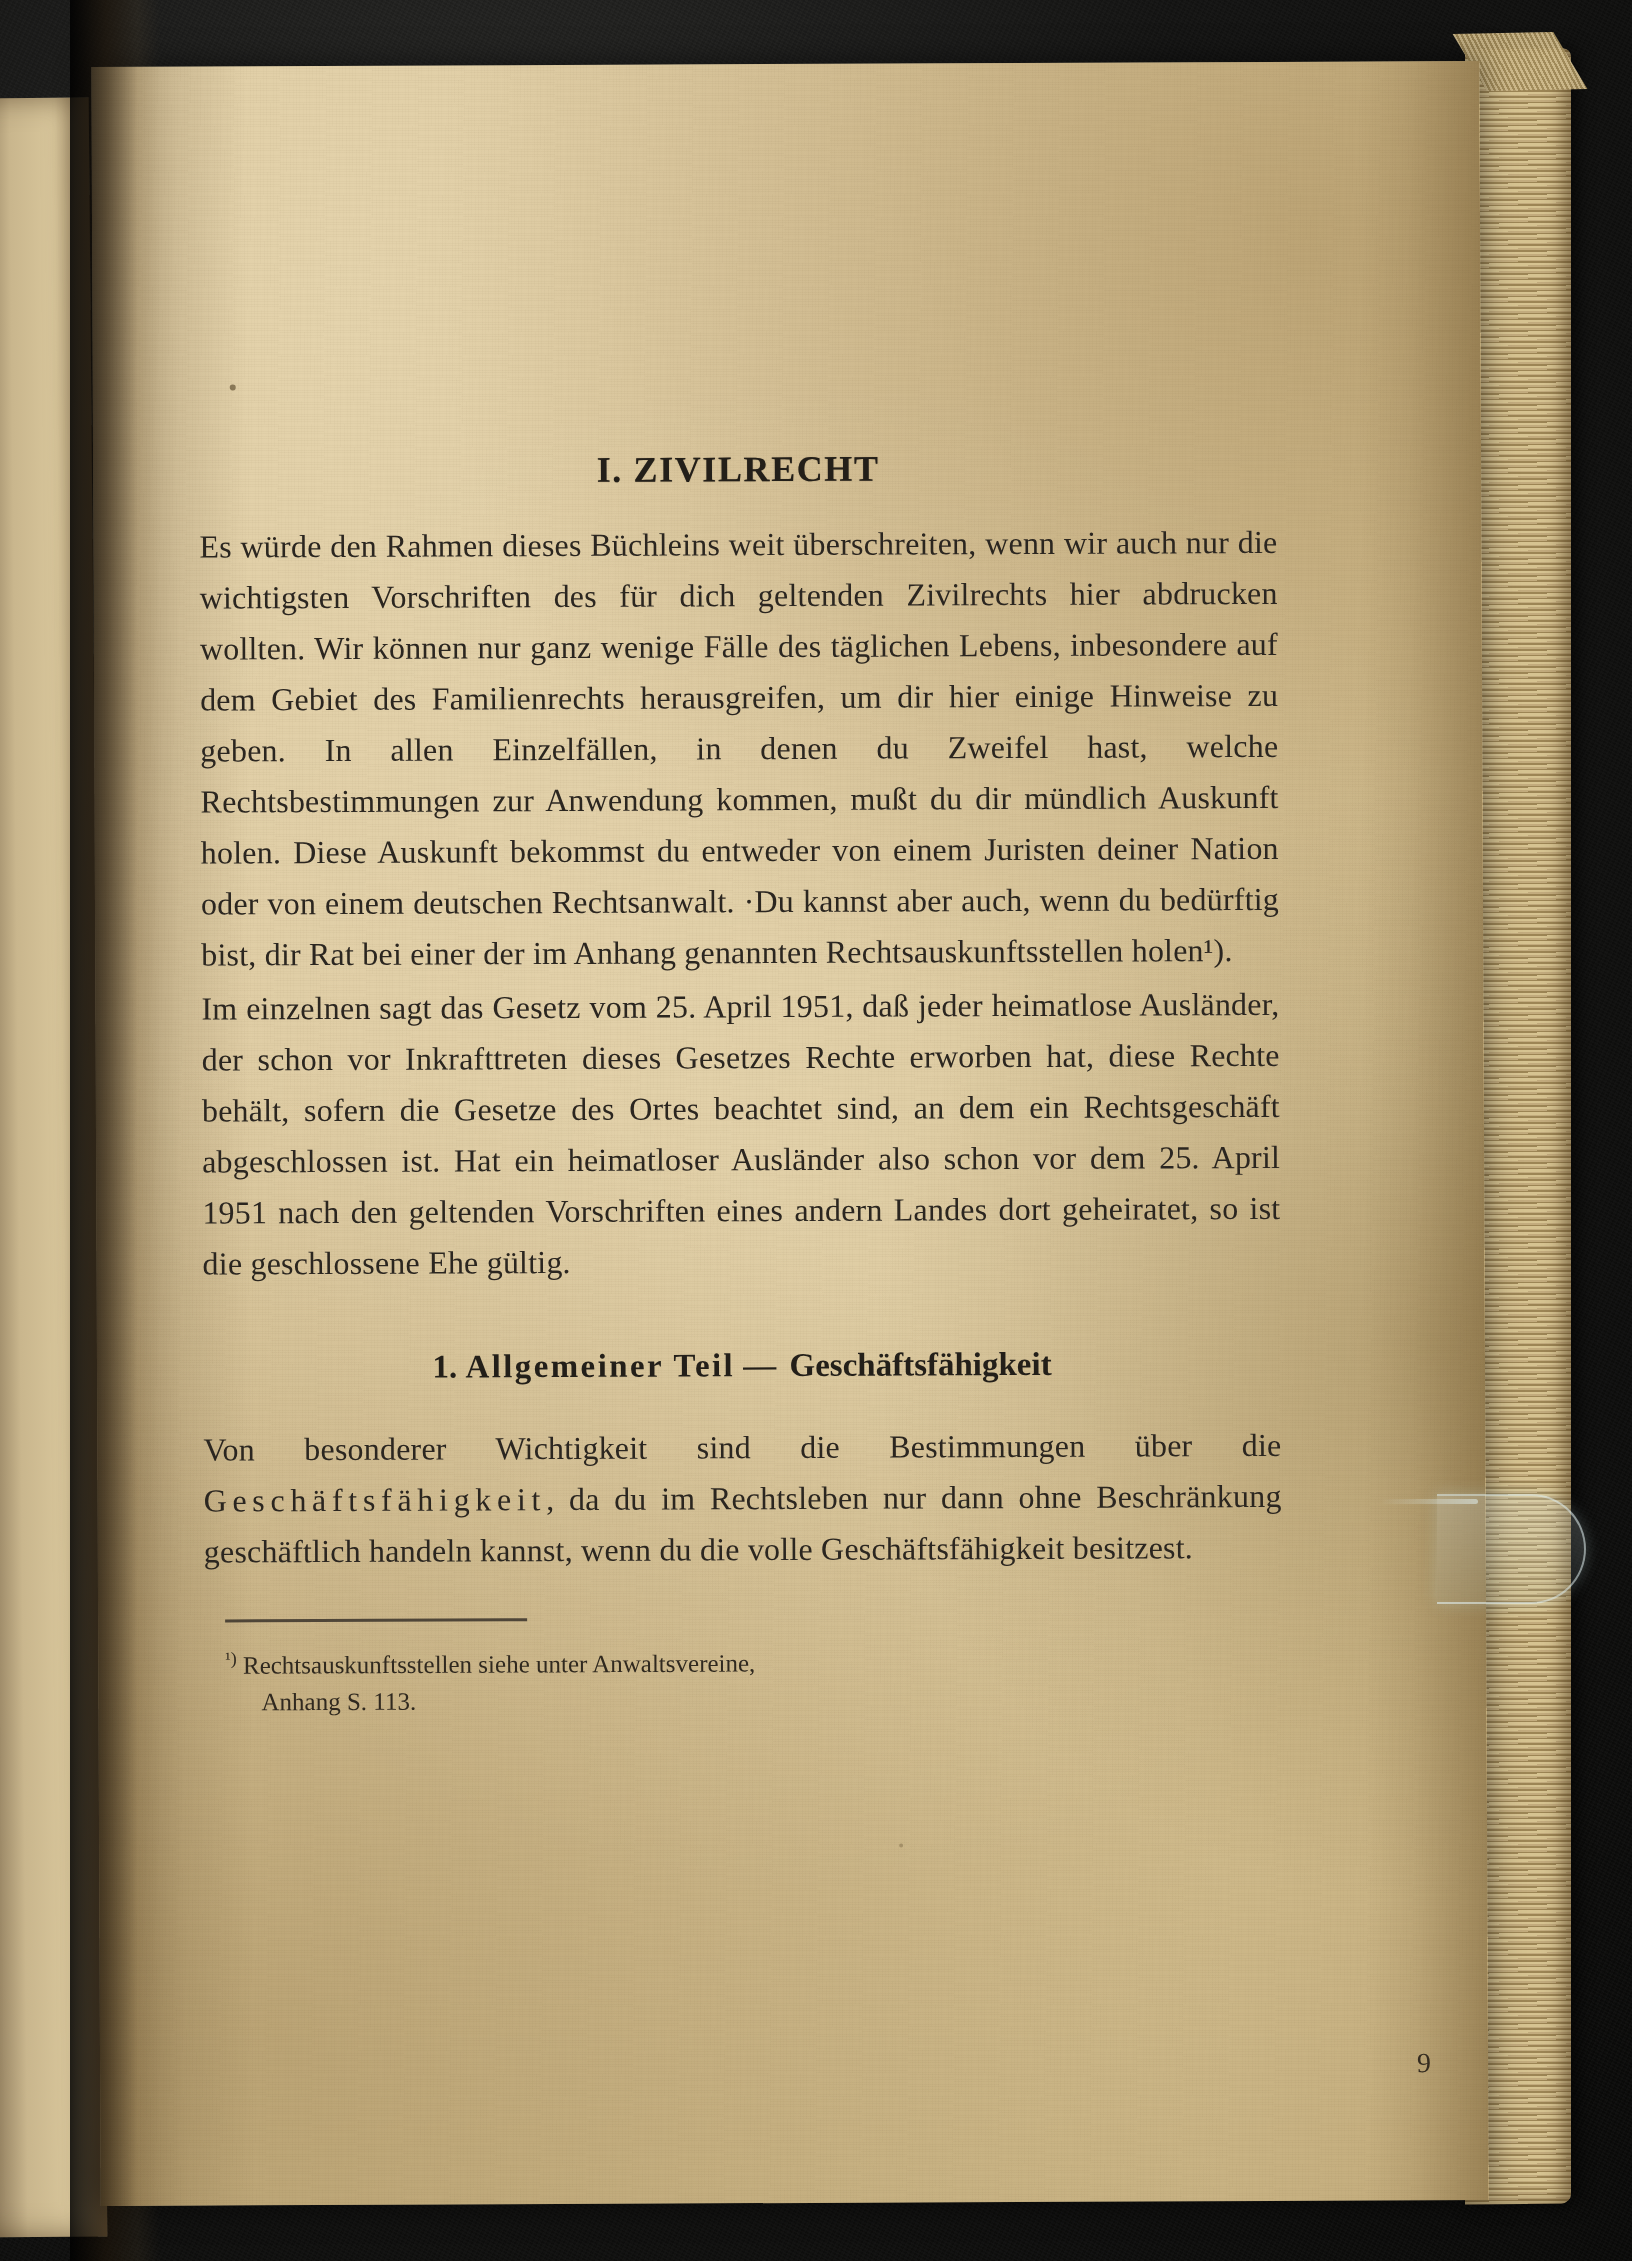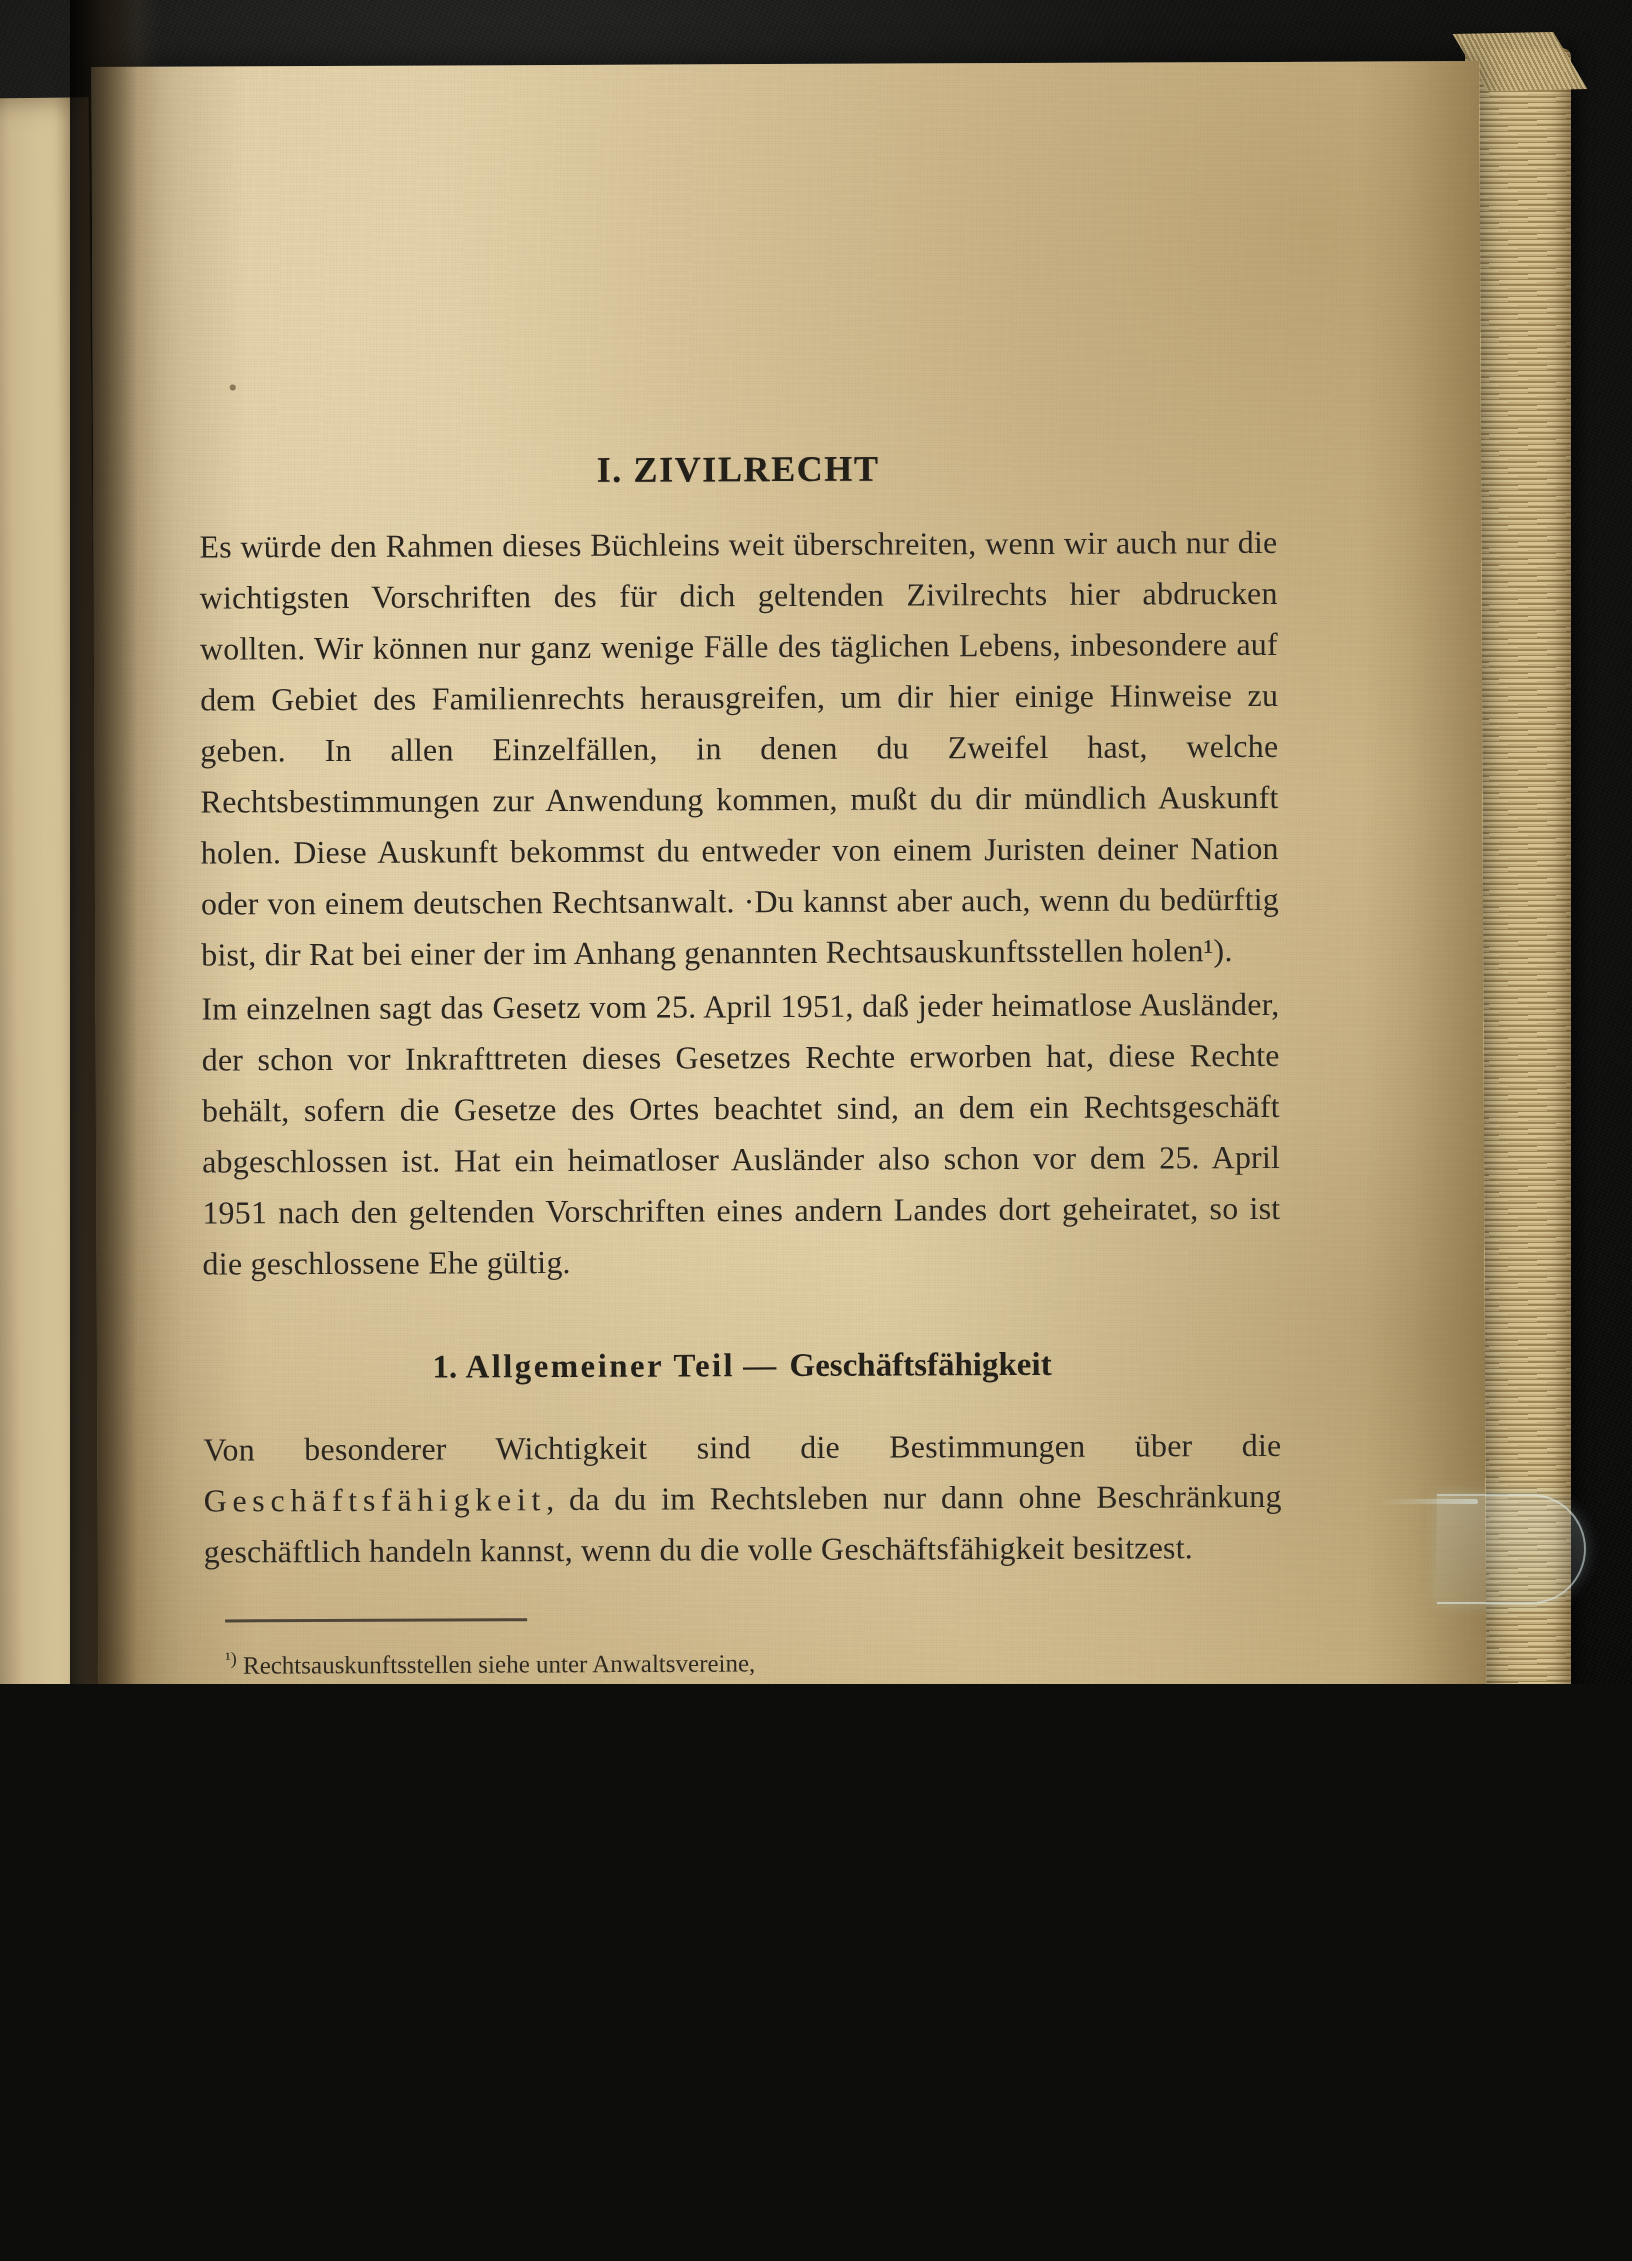--- a/index.html
+++ b/index.html
@@ -11,21 +11,21 @@
     width: 1633px;
     height: 2261px;
     overflow: hidden;
     font-family: "Liberation Serif", serif;
   }
 
   
   #scene {
     position: relative;
     width: 1633px;
-    height: 1684px;
+    height: 2261px;
     background:
       radial-gradient(ellipse at 30% 20%, #2a2a28 0%, #141413 45%, #0a0a09 100%);
     overflow: hidden;
   }
 
   
   #cloth {
     position: absolute;
     inset: 0;
     background-image:

